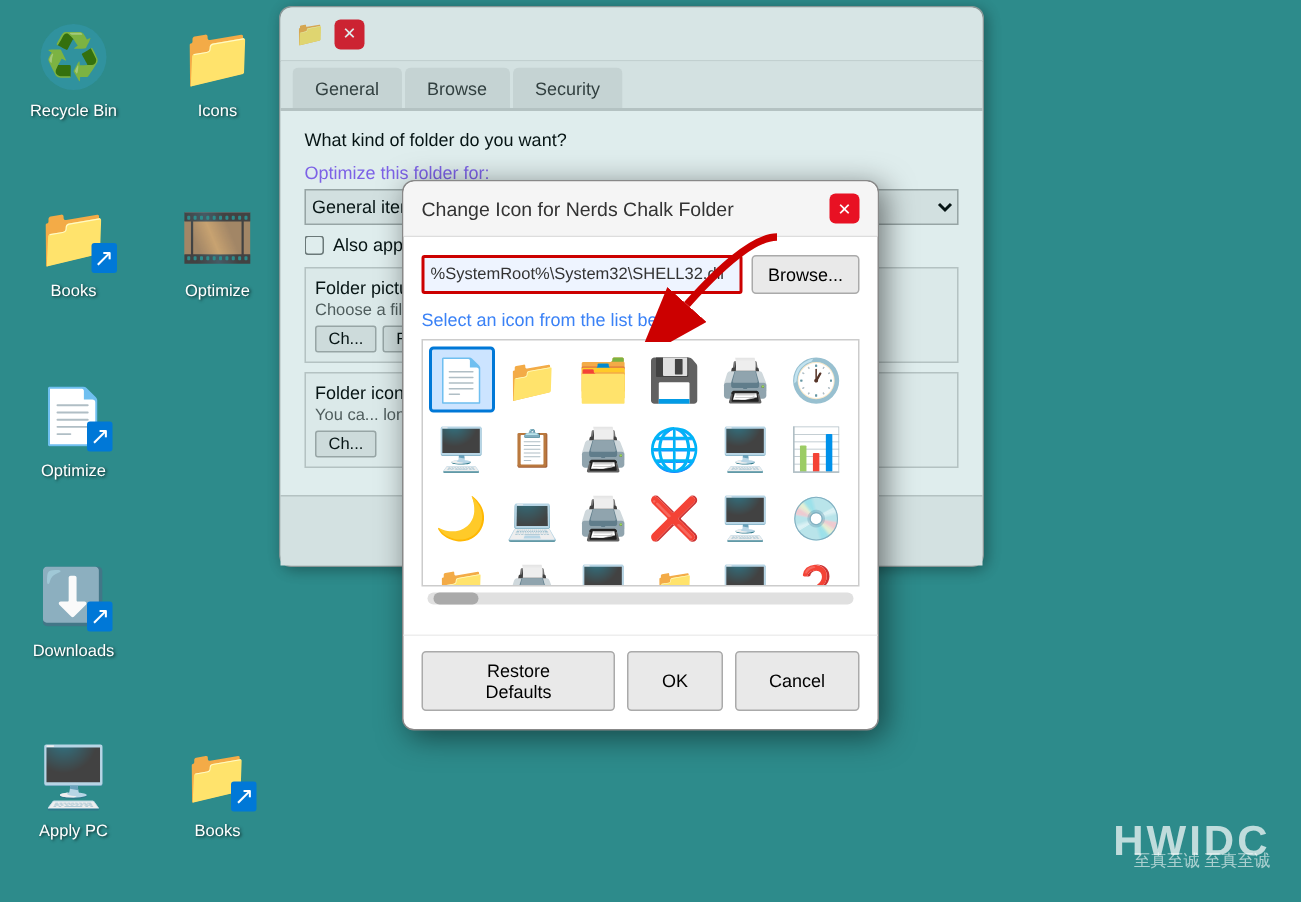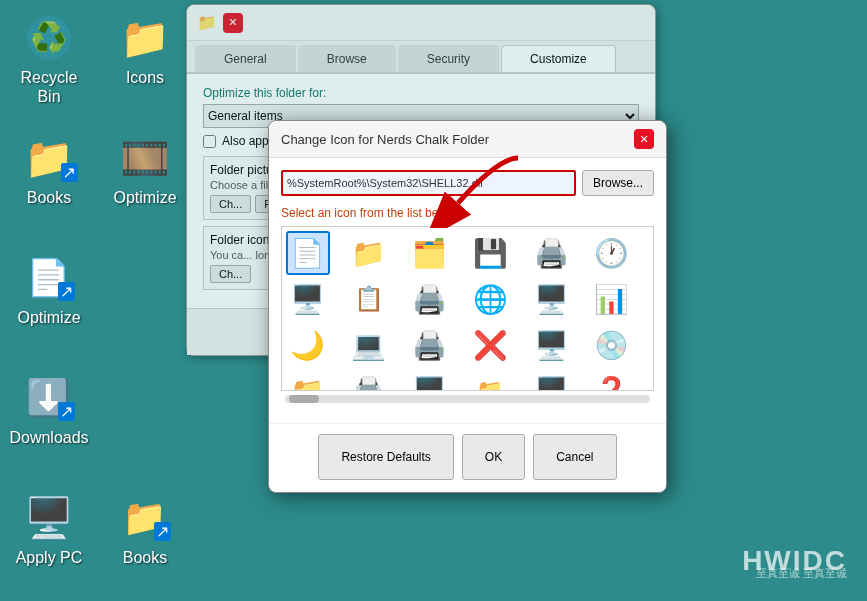--- a/index.html
+++ b/index.html
@@ -28,21 +28,21 @@
       width: 52px;
       height: 52px;
       display: flex;
       align-items: center;
       justify-content: center;
       font-size: 36px;
       margin-bottom: 4px;
     }
     .desktop-icon .icon-label {
       color: white;
-      font-size: 16px;
+      font-size: 11px;
       text-align: center;
       text-shadow: 1px 1px 2px rgba(0,0,0,0.7);
       line-height: 1.2;
     }
 
     
     .watermark {
       position: absolute;
       bottom: 24px;
       right: 20px;
@@ -102,21 +102,21 @@
     }
 
     
     .tabs {
       display: flex;
       background: #f0f0f0;
       border-bottom: 2px solid #ccc;
       padding: 0 8px;
     }
     .tab {
-      padding: 6px 28px;
+      padding: 6px 14px;
       font-size: 12px;
       color: #333;
       cursor: pointer;
       border: 1px solid transparent;
       border-bottom: none;
       margin-right: 2px;
       background: #e0e0e0;
       border-radius: 4px 4px 0 0;
       margin-top: 4px;
     }
@@ -150,21 +150,21 @@
       border: 1px solid #aaa;
       border-radius: 3px;
       cursor: pointer;
     }
 
     
     .change-icon-dialog {
       position: absolute;
       top: 120px;
       left: 268px;
-      width: 399px;
+      width: 318px;
       background: white;
       border: 1px solid #888;
       border-radius: 8px;
       box-shadow: 4px 4px 20px rgba(0,0,0,0.5);
       z-index: 100;
     }
     .ci-titlebar {
       display: flex;
       align-items: center;
       background: #f5f5f5;
@@ -216,21 +216,21 @@
       padding: 3px 10px;
       font-size: 12px;
       background: #e9e9e9;
       border: 1px solid #aaa;
       border-radius: 3px;
       cursor: pointer;
       white-space: nowrap;
     }
     .ci-icons-label {
       font-size: 12px;
-      color: #c2410c;
+      color: #3b82f6;
       margin-bottom: 6px;
     }
     .ci-icons-grid {
       border: 1px solid #ccc;
       background: white;
       height: 165px;
       overflow-y: hidden;
       overflow-x: hidden;
       padding: 4px;
       display: grid;
@@ -270,21 +270,21 @@
 
     .ci-bottom-row {
       display: flex;
       justify-content: center;
       gap: 8px;
       padding: 10px 12px 12px;
       border-top: 1px solid #eee;
       margin-top: 8px;
     }
     .ci-btn {
-      padding: 15px 22px;
+      padding: 5px 22px;
       font-size: 12px;
       background: #e9e9e9;
       border: 1px solid #aaa;
       border-radius: 3px;
       cursor: pointer;
     }
 
     
     .red-arrow {
       position: absolute;
@@ -365,25 +365,25 @@
 
     <div class="properties-titlebar">
       <span class="folder-icon-small">📁</span>
       <div class="win-close">✕</div>
     </div>
 
     <div class="tabs">
       <div class="tab">General</div>
       <div class="tab">Browse</div>
       <div class="tab">Security</div>
-      <div class="tab active">Customize</div>
     </div>
 
     <div style="padding:12px 16px;background:white;">
-      <div style="font-size:12px;margin-bottom:4px;color:#0f766e;">Optimize this folder for:</div>
+      <div class="section-label" style="font-size:12px;margin-bottom:8px;">What kind of folder do you want?</div>
+      <div style="font-size:12px;margin-bottom:4px;color:#8b5cf6;">Optimize this folder for:</div>
       <div style="display:flex;align-items:center;margin-bottom:6px;">
         <select style="flex:1;height:24px;font-size:12px;border:1px solid #aaa;">
           <option>General items</option>
         </select>
       </div>
       <div class="checkbox-row">
         <input type="checkbox" style="">
         <span>Also apply this template to all subfolders</span>
       </div>
       <div style="border:1px solid #ccc;padding:6px;background:#fafafa;margin-bottom:6px;">

